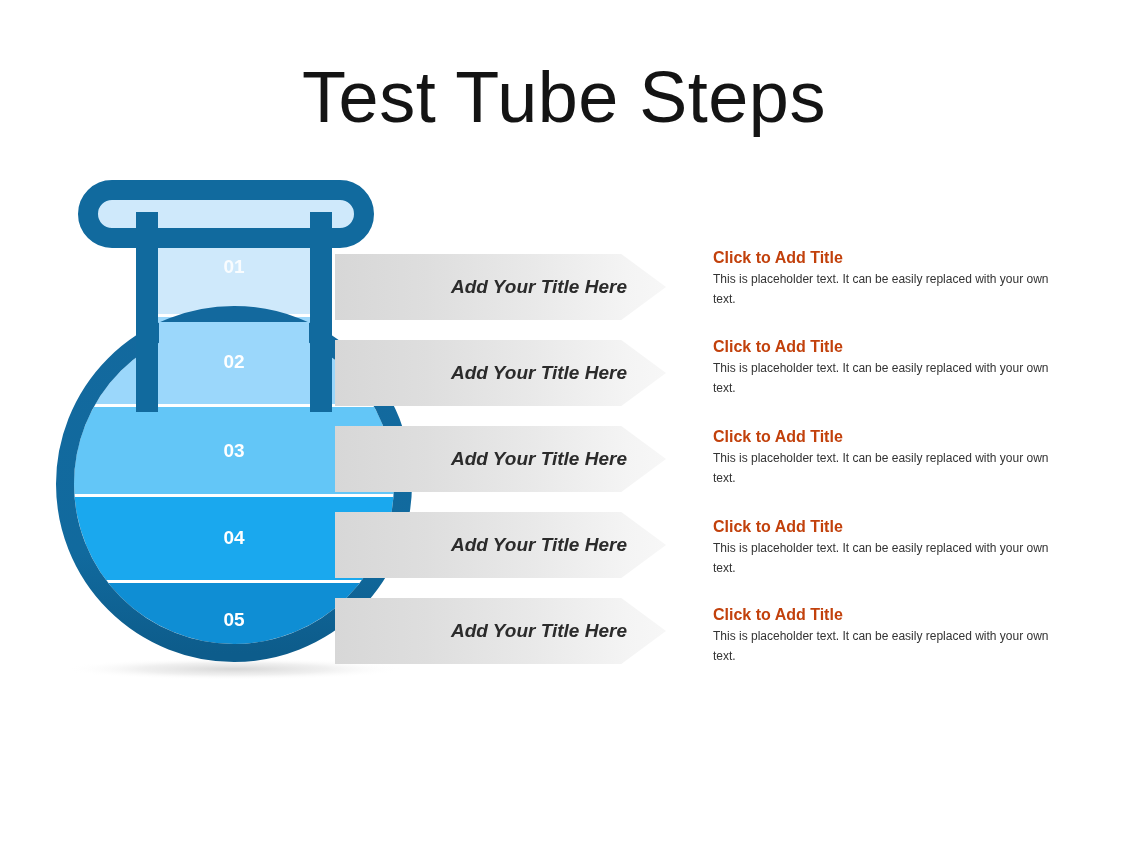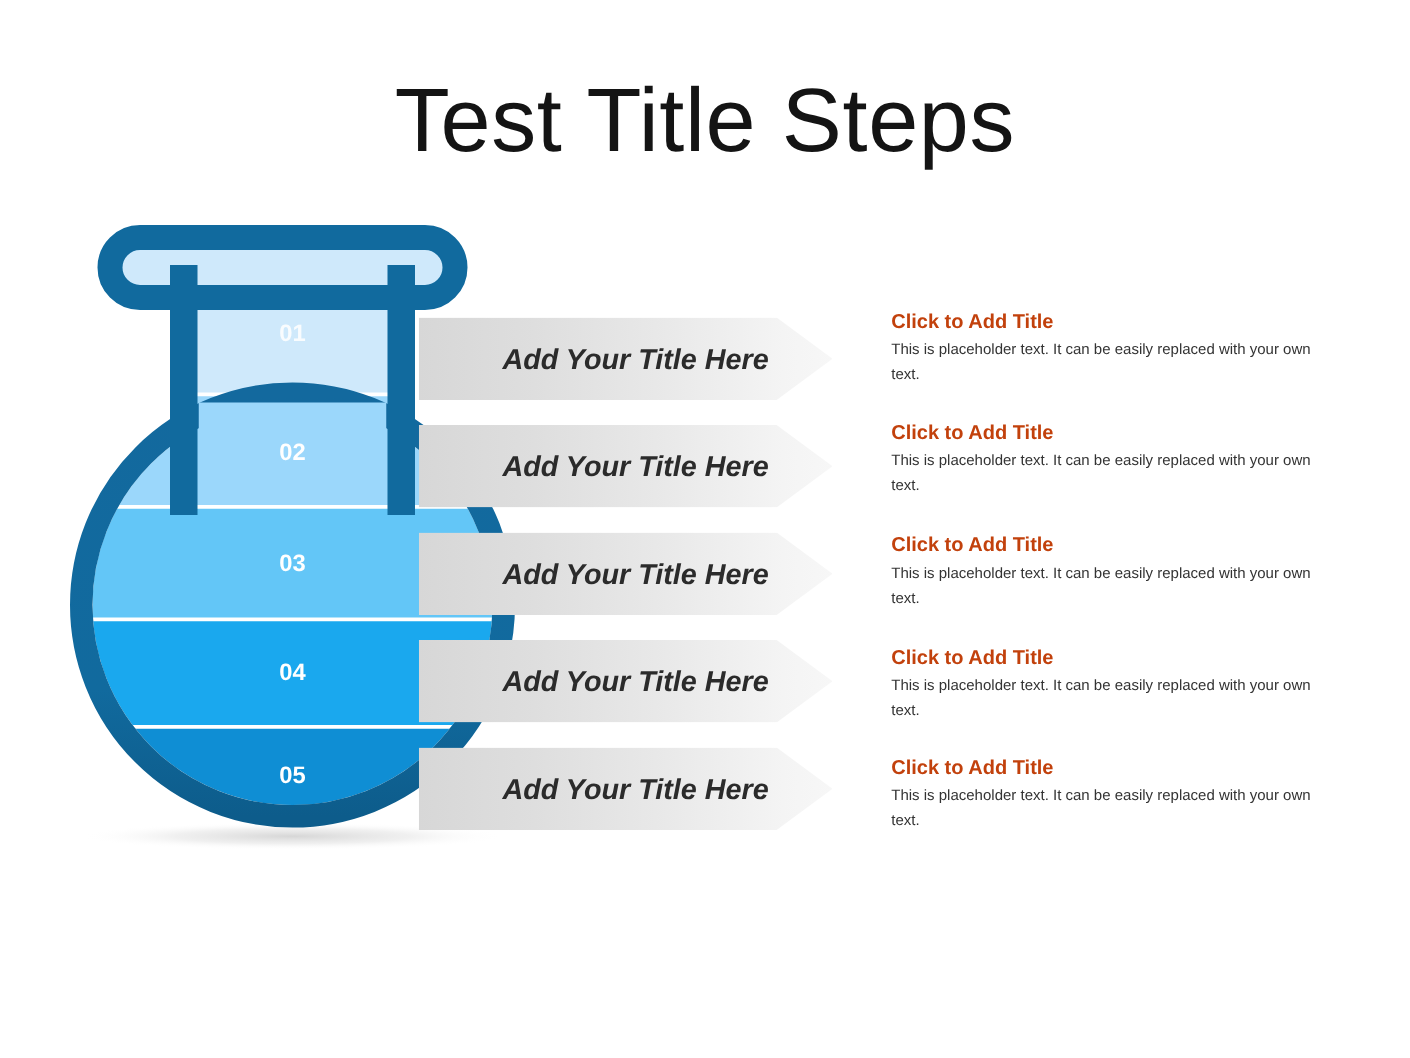--- a/index.html
+++ b/index.html
@@ -66,25 +66,25 @@
     position: absolute;
     left: 0;
     width: 331px;
     height: 66px;
     background: linear-gradient(to right, #d7d7d7 0%, #dedede 28%, #e9e9e9 60%, #f4f4f4 88%, #f7f7f7 100%);
     clip-path: polygon(0 0, 86.5% 0, 100% 50%, 86.5% 100%, 0 100%);
     display: flex;
     align-items: center;
   }
   .banner-label {
-    margin-left: 67px;
+    margin-left: 116px;
     font-family: "Liberation Sans", sans-serif;
     font-weight: bold;
     font-style: italic;
-    font-size: 23px;
+    font-size: 19px;
     color: #2b2b2b;
     white-space: nowrap;
   }
   .banner.b1 { top: 0px; }
   .banner.b2 { top: 86px; }
   .banner.b3 { top: 172px; }
   .banner.b4 { top: 258px; }
   .banner.b5 { top: 344px; }
 
   
@@ -116,21 +116,21 @@
     font-family: "Liberation Sans", sans-serif;
     font-size: 12px;
     color: #333333;
     line-height: 19.5px;
     margin: 0;
   }
 </style>
 </head>
 <body>
 
-<div class="slide-title">Test Title Steps</div>
+<div class="slide-title">Test Tube Steps</div>
 
 <div class="flask-wrap">
   <svg class="flask-svg" viewBox="0 0 420 520" xmlns="http://www.w3.org/2000/svg">
     <defs>
 
       <clipPath id="flaskInterior">
         <rect x="110" y="22" width="176" height="230"></rect>
         <rect x="62" y="22" width="272" height="40" rx="18" ry="18"></rect>
         <circle cx="206" cy="312" r="160"></circle>
       </clipPath>

